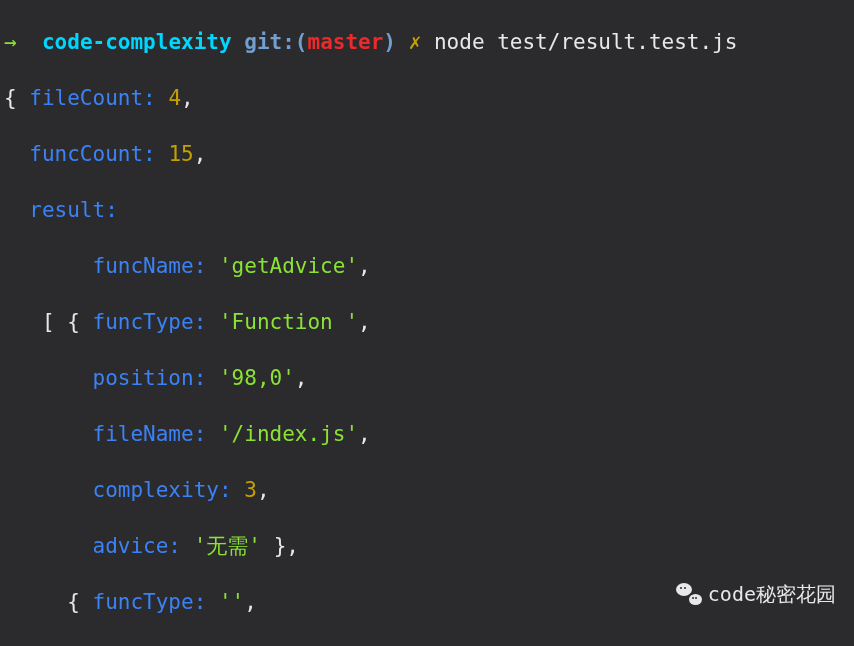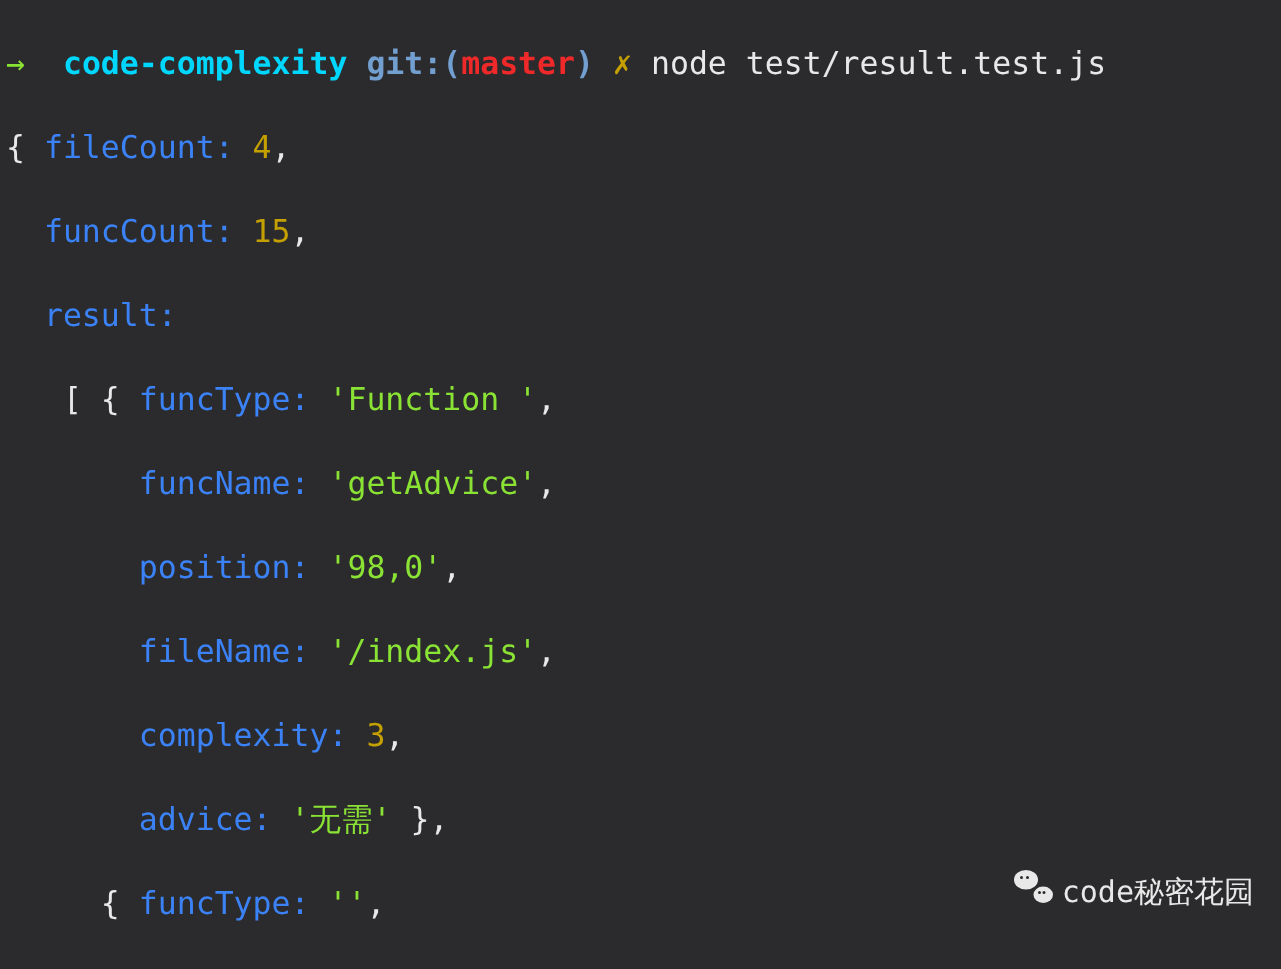--- a/index.html
+++ b/index.html
@@ -28,21 +28,21 @@
   .key    { color: #3b82f6; }
   .val    { color: #c4a000; }
   .str    { color: #8ae234; }
   .watermark {
     position: absolute;
     right: 18px;
     bottom: 38px;
     color: #e8e8e8;
     font-size: 20px;
     display: flex;
-    align-items: flex-start;
+    align-items: center;
     gap: 6px;
   }
   .wechat-icon {
     width: 26px; height: 22px; display: inline-block; position: relative;
   }
   .bubble1 {
     position: absolute; width: 16px; height: 13px; background:#e8e8e8;
     border-radius: 50%; left:0; top:0;
   }
   .bubble2 {
@@ -53,22 +53,22 @@
   .bubble2::after{content:"";position:absolute;left:3px;top:3px;width:2px;height:2px;background:#2b2b2d;border-radius:50%;box-shadow:3px 0 0 #2b2b2d;}
 </style>
 </head>
 <body>
 
 <div class="terminal">
 <div class="line"><span class="arrow">→</span>  <span class="cyan">code-complexity</span> <span class="git">git:(</span><span class="branch">master</span><span class="git">)</span> <span class="yellowx">✗</span> <span class="cmd">node test/result.test.js</span></div>
 <div class="line"><span class="white">{ </span><span class="key">fileCount:</span> <span class="val">4</span><span class="white">,</span></div>
 <div class="line"><span class="white">  </span><span class="key">funcCount:</span> <span class="val">15</span><span class="white">,</span></div>
 <div class="line"><span class="white">  </span><span class="key">result:</span></div>
+<div class="line"><span class="white">       </span><span class="key">funcName:</span> <span class="str">'getAdvice'</span><span class="white">,</span></div>
 <div class="line"><span class="white">   [ { </span><span class="key">funcType:</span> <span class="str">'Function '</span><span class="white">,</span></div>
-<div class="line"><span class="white">       </span><span class="key">funcName:</span> <span class="str">'getAdvice'</span><span class="white">,</span></div>
 <div class="line"><span class="white">       </span><span class="key">position:</span> <span class="str">'98,0'</span><span class="white">,</span></div>
 <div class="line"><span class="white">       </span><span class="key">fileName:</span> <span class="str">'/index.js'</span><span class="white">,</span></div>
 <div class="line"><span class="white">       </span><span class="key">complexity:</span> <span class="val">3</span><span class="white">,</span></div>
 <div class="line"><span class="white">       </span><span class="key">advice:</span> <span class="str">'无需'</span><span class="white"> },</span></div>
 <div class="line"><span class="white">     { </span><span class="key">funcType:</span> <span class="str">''</span><span class="white">,</span></div>
 <div class="line"> </div>
 
 
 
 

